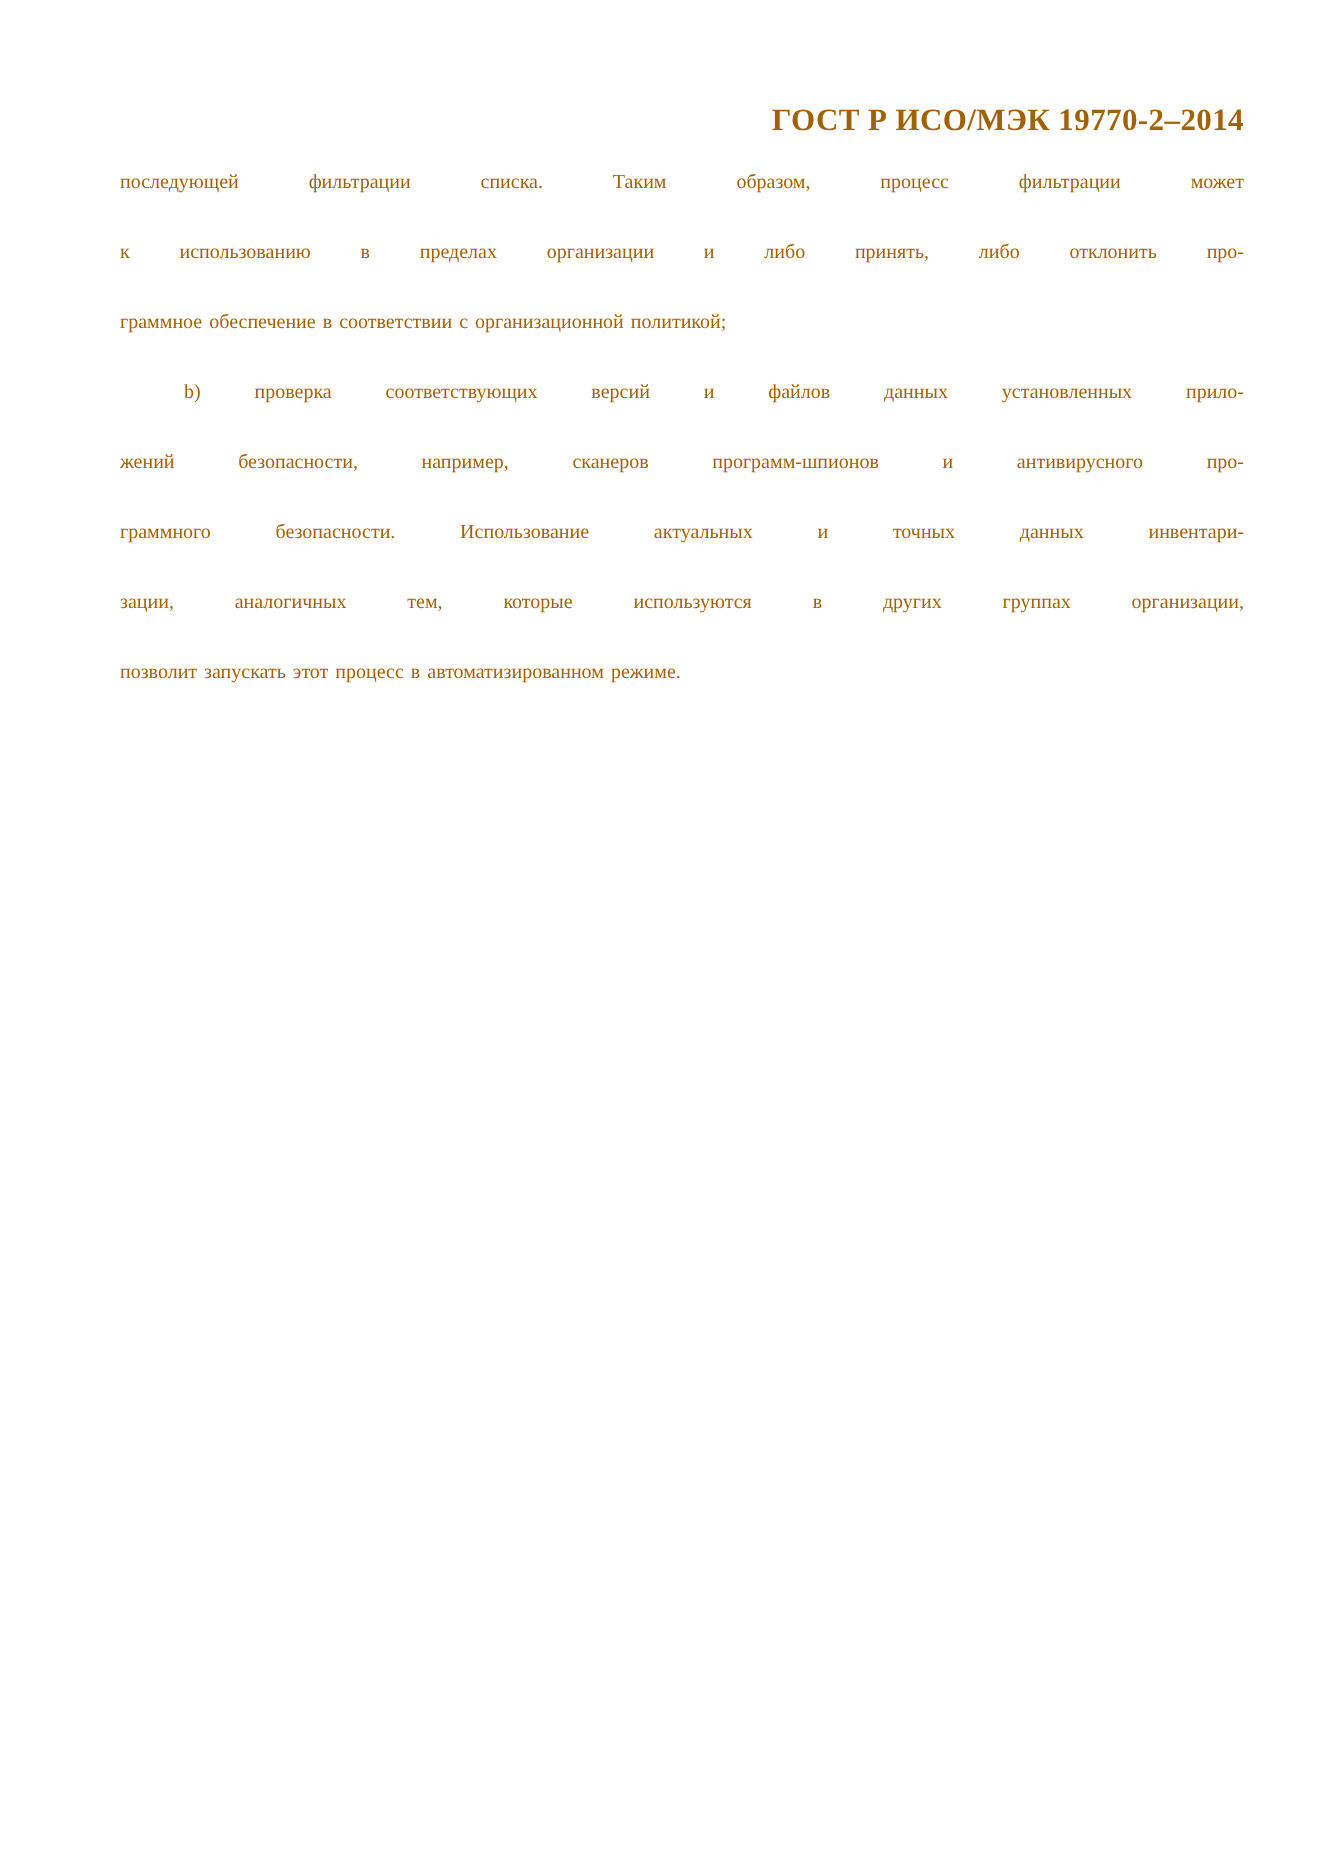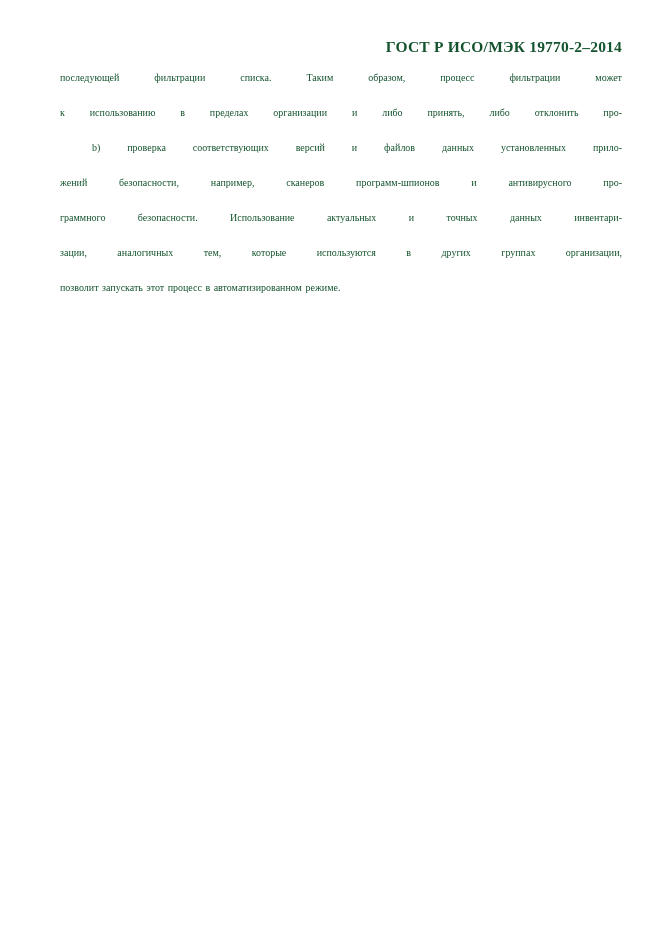--- a/index.html
+++ b/index.html
@@ -6,22 +6,23 @@
     margin: 0;
     padding: 0;
     background: #ffffff;
   }
   .page {
     position: relative;
     width: 661px;
     height: 789px;
     background: #ffffff;
     font-family: "Liberation Serif", "DejaVu Serif", serif;
-    color: #14532d;
+    color: #a16207;
     overflow: hidden;
+    margin-top: 14px;
   }
   .running-header {
     position: absolute;
     top: 38px;
     left: 60px;
     right: 39px;
     text-align: right;
     font-weight: bold;
     font-size: 15.5px;
     letter-spacing: 0.2px;
@@ -65,20 +66,21 @@
 
 <div class="page">
 
   <div class="running-header">
     <span>ГОСТ Р ИСО/МЭК 19770-2–2014</span>
   </div>
 
   <div class="doc-body">
     <div class="text-line justify">последующей фильтрации списка. Таким образом, процесс фильтрации может</div>
     <div class="text-line justify">к использованию в пределах организации и либо принять, либо отклонить про-</div>
+    <div class="text-line para-end">граммное обеспечение в соответствии с организационной политикой;</div>
     <div class="text-line justify indent">b) проверка соответствующих версий и файлов данных установленных прило-</div>
     <div class="text-line justify">жений безопасности, например, сканеров программ-шпионов и антивирусного про-</div>
     <div class="text-line justify">граммного безопасности. Использование актуальных и точных данных инвентари-</div>
     <div class="text-line justify">зации, аналогичных тем, которые используются в других группах организации,</div>
     <div class="text-line para-end">позволит запускать этот процесс в автоматизированном режиме.</div>
   </div>
 
   <div class="page-footer">
     <span>189</span>
   </div>

